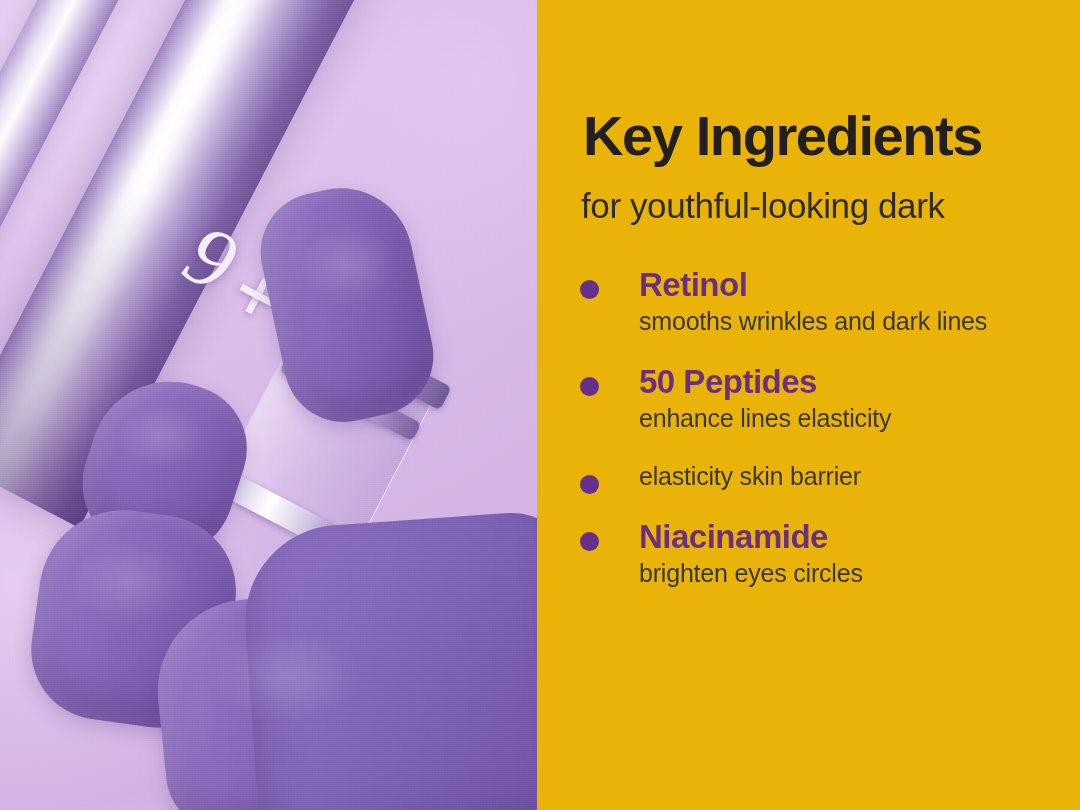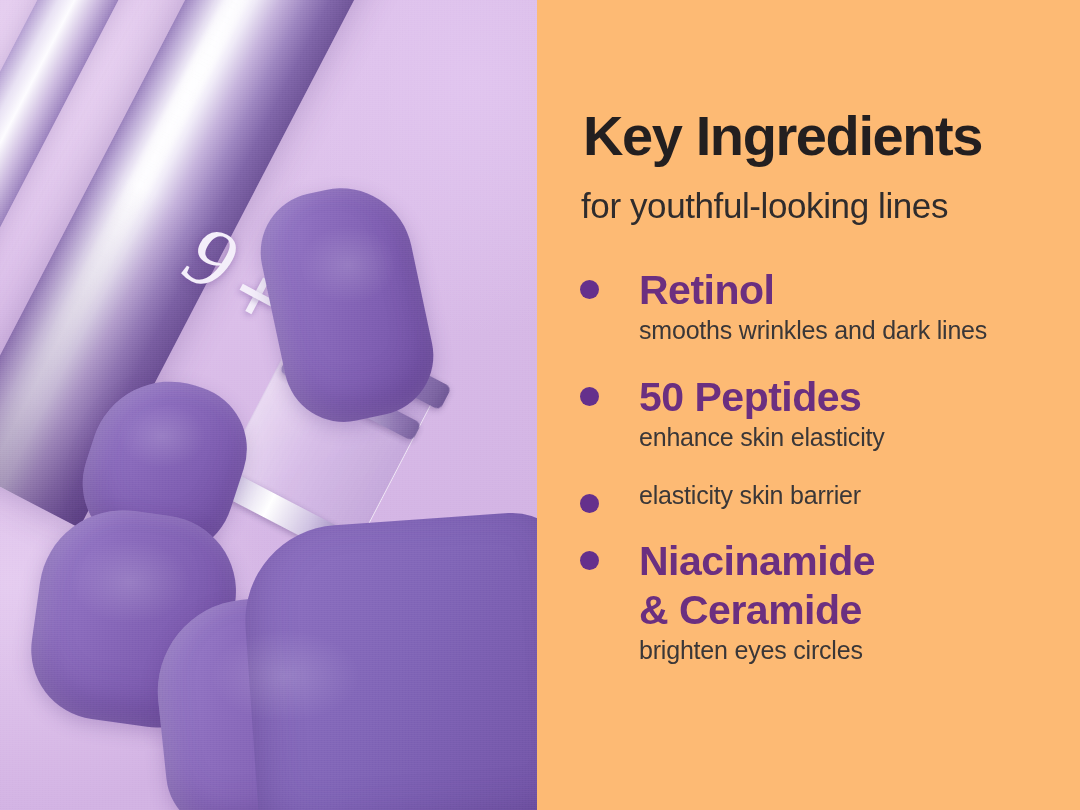--- a/index.html
+++ b/index.html
@@ -187,21 +187,21 @@
       repeating-linear-gradient(0deg, rgba(255,255,255,.5) 0 1px, rgba(0,0,0,0) 1px 2px),
       repeating-linear-gradient(90deg, rgba(0,0,0,.4) 0 1px, rgba(0,0,0,0) 1px 3px);
     mix-blend-mode:overlay;
     pointer-events:none;
   }
 
   
   .content {
     position:relative;
     flex:1 1 auto;
-    background:#fdba74;
+    background:#eab308;
     padding:16px;
   }
   .title {
     position:absolute;
     left:46px; top:108px;
     font-size:56px;
     font-weight:700;
     letter-spacing:-1.4px;
     color:#231f20;
     line-height:1;
@@ -227,21 +227,21 @@
   .item:last-child { margin-bottom:12px; }
   .dot {
     position:absolute;
     left:3px; top:14px;
     width:19px; height:19px;
     border-radius:50%;
     background:#65308c;
   }
   .term {
     margin-left:62px;
-    font-size:41px;
+    font-size:33px;
     font-weight:700;
     color:#6b2f80;
     letter-spacing:-.5px;
     line-height:1.18;
   }
   .term .sup {
     font-size:.58em;
     vertical-align:super;
     font-weight:700;
     letter-spacing:0;
@@ -300,42 +300,42 @@
       <div class="knuckle k4"></div>
     </div>
 
     <div class="grain"></div>
   </div>
 
   <div class="content">
 
     <h1 class="title">Key Ingredients</h1>
 
-    <div class="subtitle">for youthful-looking lines</div>
+    <div class="subtitle">for youthful-looking dark</div>
 
     <div class="list">
 
       <div class="item">
         <span class="dot"></span>
         <div class="term"><span>Retinol</span></div>
         <div class="desc">smooths wrinkles and dark lines</div>
       </div>
 
       <div class="item">
         <span class="dot"></span>
         <div class="term"><span>50 Peptides</span></div>
-        <div class="desc">enhance skin elasticity</div>
+        <div class="desc">enhance lines elasticity</div>
       </div>
 
       <div class="item">
         <span class="dot"></span>
         <div class="desc">elasticity skin barrier</div>
       </div>
 
       <div class="item">
         <span class="dot"></span>
-        <div class="term"><span>Niacinamide</span><br><span>&amp; Ceramide</span></div>
+        <div class="term"><span>Niacinamide</span><br></div>
         <div class="desc">brighten eyes circles</div>
       </div>
 
     </div>
   </div>
 </div>
 
 </body></html>

